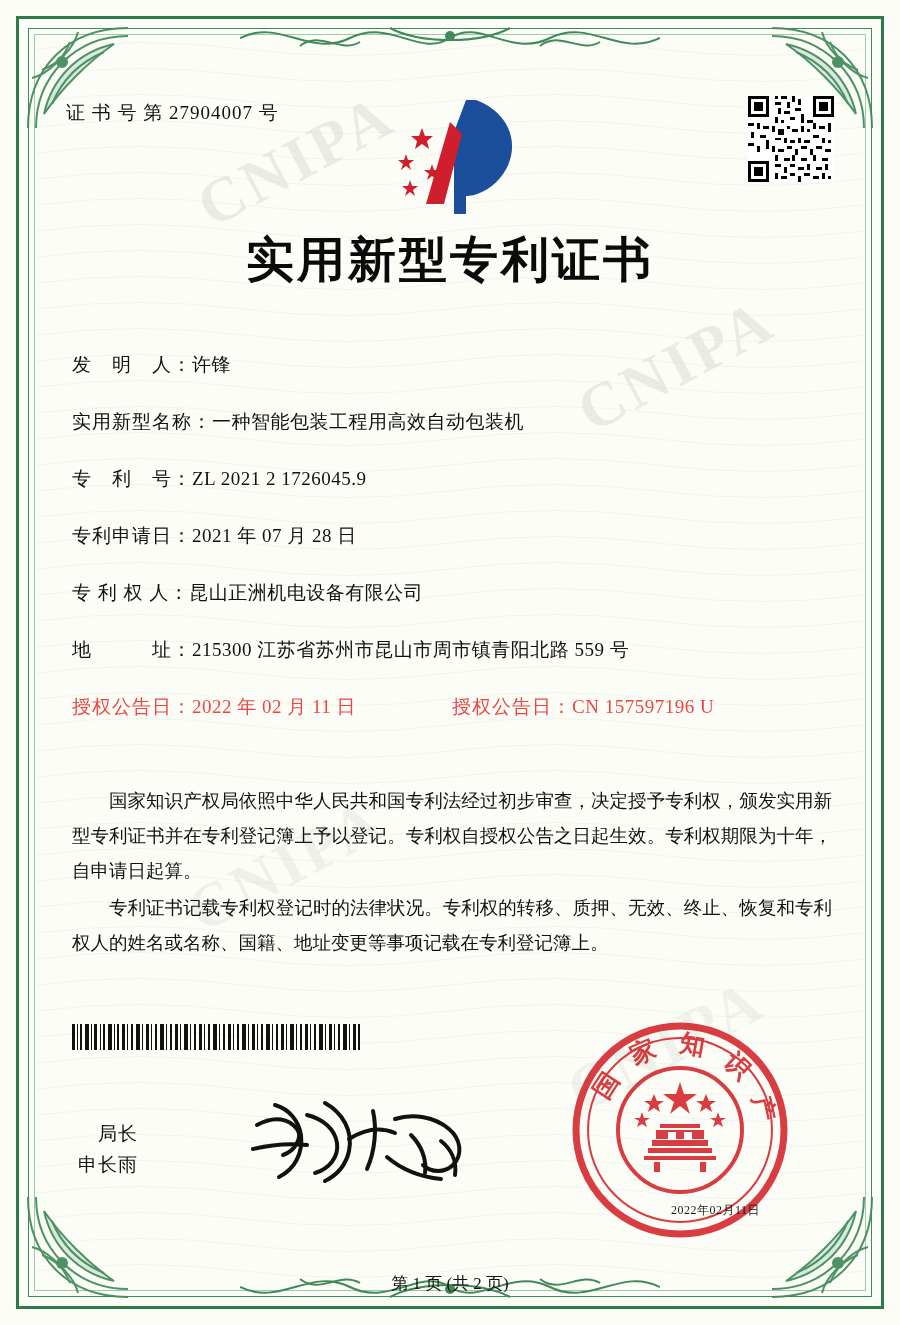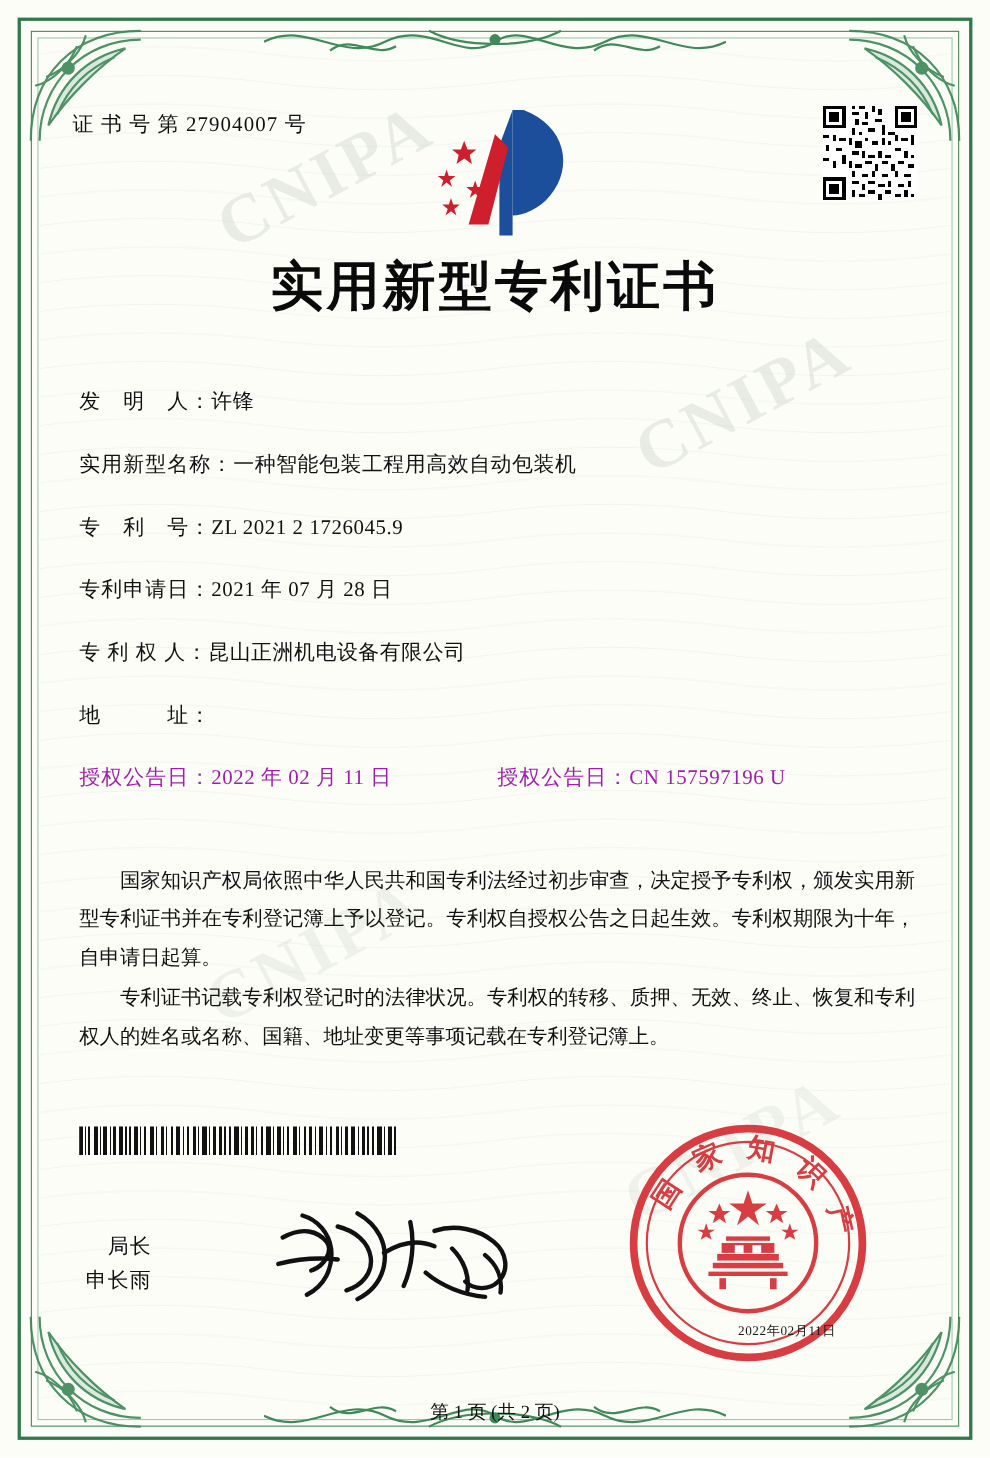--- a/index.html
+++ b/index.html
@@ -136,21 +136,21 @@
     white-space: pre;
     letter-spacing: 1px;
   }
   .field-value {
     letter-spacing: .5px;
   }
   .row-two {
     display: flex;
     align-items: baseline;
     font-size: 19px;
-    color: #a21caf;
+    color: #ef4444;
     margin-bottom: 16px;
   }
   .col-right {
     margin-left: 96px;
   }
 
   
   .paras {
     position: absolute;
     left: 72px; top: 784px;
@@ -405,20 +405,21 @@
     <div class="field-row">
       <span class="field-label">专利申请日：</span>
       <span class="field-value">2021 年 07 月 28 日</span>
     </div>
     <div class="field-row">
       <span class="field-label">专 利 权 人：</span>
       <span class="field-value">昆山正洲机电设备有限公司</span>
     </div>
     <div class="field-row">
       <span class="field-label">地　　　址：</span>
+      <span class="field-value">215300 江苏省苏州市昆山市周市镇青阳北路 559 号</span>
     </div>
     <div class="row-two">
       <span class="field-label">授权公告日：</span>
       <span class="field-value">2022 年 02 月 11 日</span>
       <span class="field-label col-right">授权公告日：</span>
       <span class="field-value">CN 157597196 U</span>
     </div>
   </div>
 
   <div class="paras">

